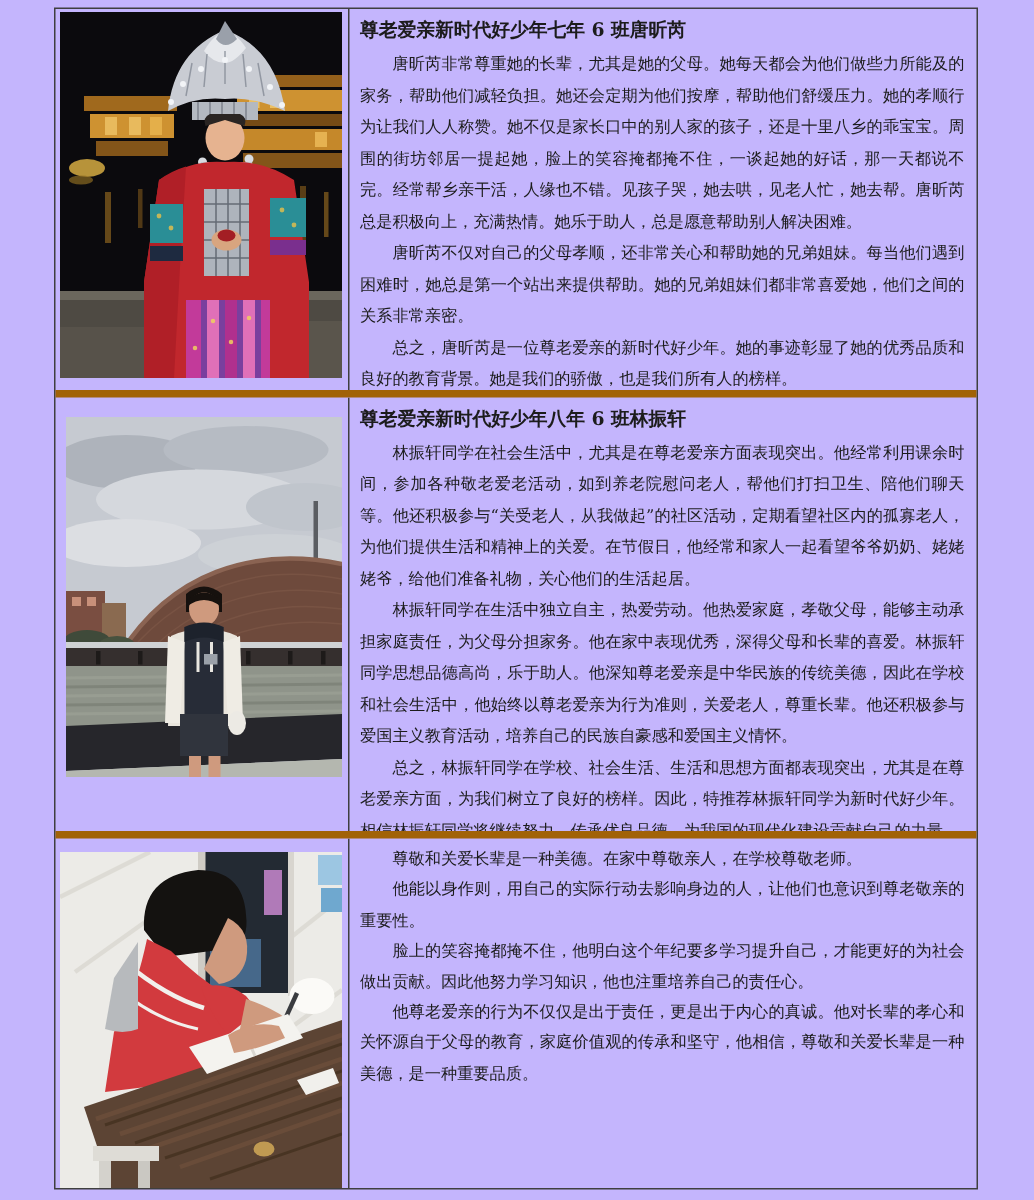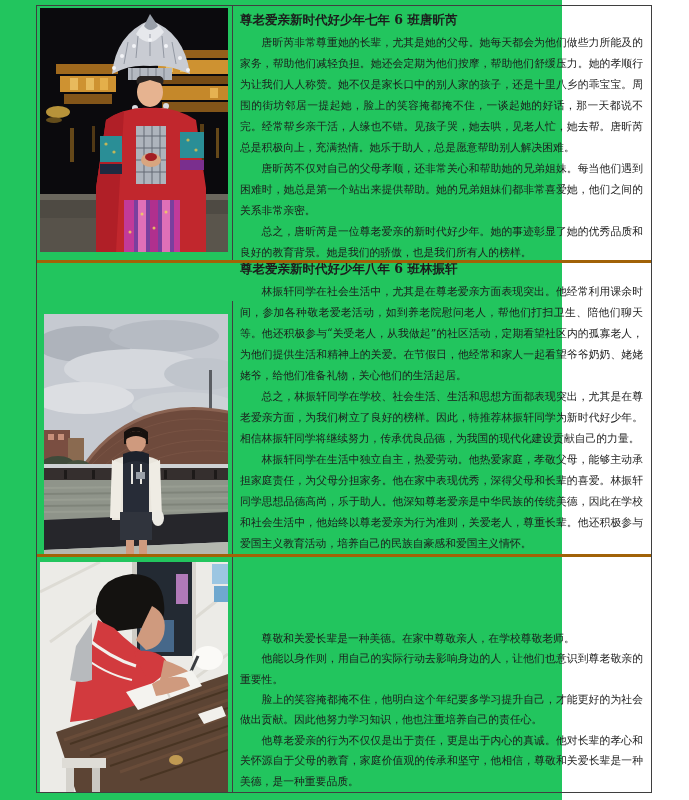--- a/index.html
+++ b/index.html
@@ -1,22 +1,22 @@
 <!DOCTYPE html>
 <html><head>
 <meta charset="utf-8">
 <style>
   html,body{margin:0;padding:0;background:#ffffff;}
   body{width:689px;height:800px;overflow:hidden;
        font-family:"DejaVu Serif","Liberation Serif",serif;color:#1c1c1c;}
-  .page{position:relative;width:562px;height:800px;background:#22c55e;}
+  .page{position:relative;width:689px;height:800px;background:#c4b5fd;}
   .doc-table{position:absolute;left:36px;top:5px;width:616px;height:788px;
              border:1px solid #3f3f3f;box-sizing:border-box;display:flex;flex-direction:column;}
   .row{display:flex;box-sizing:border-box;overflow:hidden;}
-  .row + .row{border-top:3px solid #a16207;align-items:flex-end;}
+  .row + .row{border-top:5px solid #a16207;}
   .row-1{height:254px;}
   .row-2{height:294px;}
   .row-3{flex:1;}
   .photo-cell{width:196px;box-sizing:border-box;border-right:1px solid #3f3f3f;
               overflow:hidden;flex-shrink:0;}
   .text-cell{flex:1;box-sizing:border-box;padding:4px 8px 0 7px;overflow:hidden;}
   .cell-title{font-weight:bold;font-size:12.5px;line-height:20px;margin:0 0 2px 0;}
   .text-cell p{margin:0;font-size:10.8px;line-height:21px;text-align:justify;
                text-indent:2em;word-break:break-all;}
   .row-3 .text-cell p{line-height:20.4px;}
@@ -236,22 +236,22 @@
             <rect x="76" y="198" width="32" height="28" fill="#30343d"></rect>
             <rect x="82" y="226" width="8" height="14" fill="#cf9a7e"></rect>
             <rect x="95" y="226" width="8" height="14" fill="#cf9a7e"></rect>
             <ellipse cx="114" cy="204" rx="6" ry="8" fill="#eceae4"></ellipse>
           </g>
         </svg>
       </div>
       <div class="text-cell">
         <div class="cell-title">尊老爱亲新时代好少年八年 6 班林振轩</div>
         <p>林振轩同学在社会生活中，尤其是在尊老爱亲方面表现突出。他经常利用课余时间，参加各种敬老爱老活动，如到养老院慰问老人，帮他们打扫卫生、陪他们聊天等。他还积极参与“关受老人，从我做起”的社区活动，定期看望社区内的孤寡老人，为他们提供生活和精神上的关爱。在节假日，他经常和家人一起看望爷爷奶奶、姥姥姥爷，给他们准备礼物，关心他们的生活起居。</p>
+        <p>林振轩同学在生活中独立自主，热爱劳动。他热爱家庭，孝敬父母，能够主动承担家庭责任，为父母分担家务。他在家中表现优秀，深得父母和长辈的喜爱。林振轩同学思想品德高尚，乐于助人。他深知尊老爱亲是中华民族的传统美德，因此在学校和社会生活中，他始终以尊老爱亲为行为准则，关爱老人，尊重长辈。他还积极参与爱国主义教育活动，培养自己的民族自豪感和爱国主义情怀。</p>
         <p>总之，林振轩同学在学校、社会生活、生活和思想方面都表现突出，尤其是在尊老爱亲方面，为我们树立了良好的榜样。因此，特推荐林振轩同学为新时代好少年。相信林振轩同学将继续努力，传承优良品德，为我国的现代化建设贡献自己的力量。</p>
-        <p>林振轩同学在生活中独立自主，热爱劳动。他热爱家庭，孝敬父母，能够主动承担家庭责任，为父母分担家务。他在家中表现优秀，深得父母和长辈的喜爱。林振轩同学思想品德高尚，乐于助人。他深知尊老爱亲是中华民族的传统美德，因此在学校和社会生活中，他始终以尊老爱亲为行为准则，关爱老人，尊重长辈。他还积极参与爱国主义教育活动，培养自己的民族自豪感和爱国主义情怀。</p>
       </div>
     </div>
 
     <div class="row row-3">
       <div class="photo-cell photo-pad-3">
         <svg width="188" height="230" viewBox="0 0 188 230">
           <rect width="188" height="230" fill="#ecebe7"></rect>
 
           <g stroke="#dcdad3" stroke-width="3" opacity="0.9">
             <line x1="0" y1="30" x2="60" y2="0"></line>

